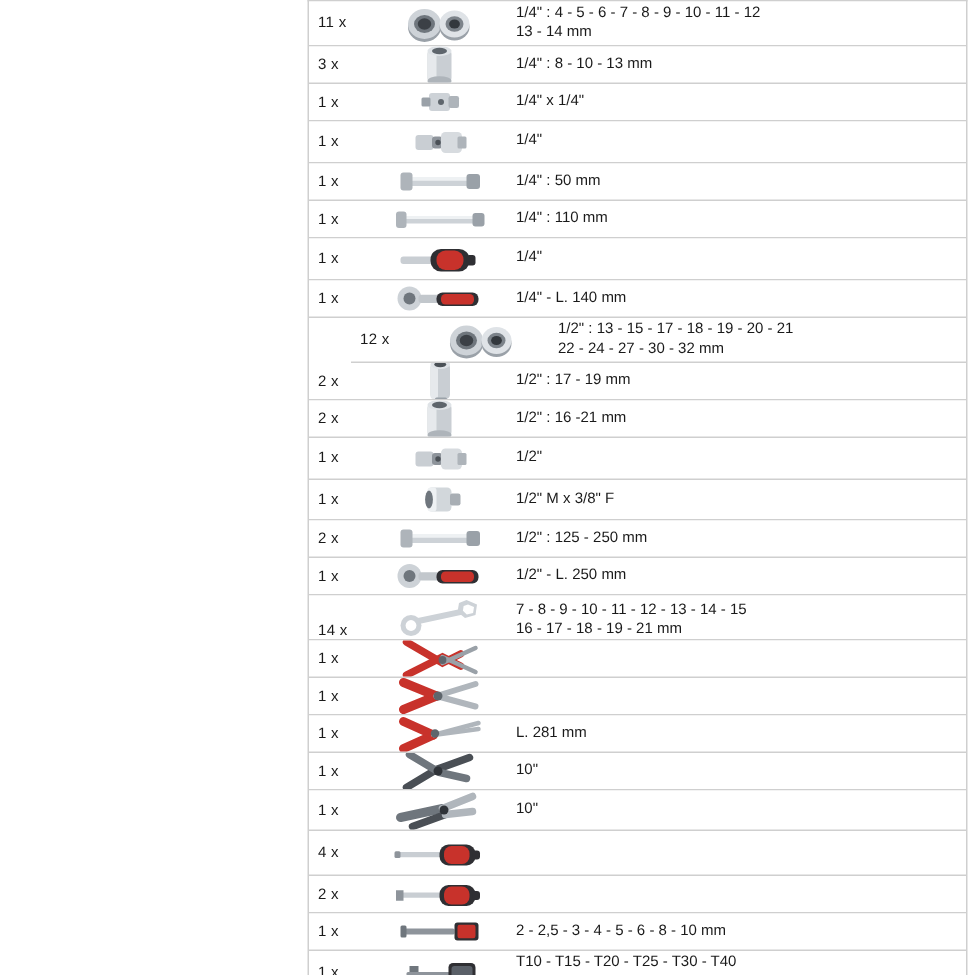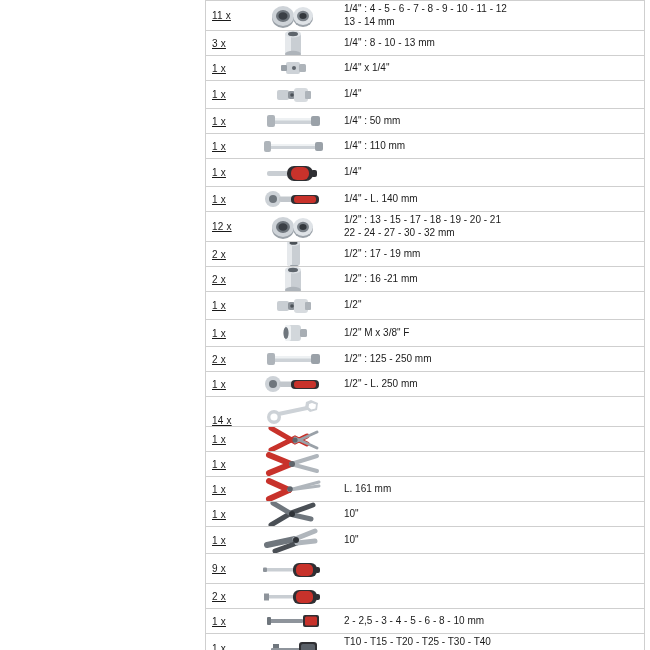--- a/index.html
+++ b/index.html
@@ -40,21 +40,20 @@
   .qty {
     width: 44px;
     flex: 0 0 44px;
     font-size: 10px;
     color: #1a1a1a;
     display: flex;
     align-items: center;
     padding-left: 6px;
     box-sizing: border-box;
     letter-spacing: 0.2px;
-    text-decoration: underline;
   }
   .pic {
     width: 86px;
     flex: 0 0 86px;
     display: flex;
     align-items: center;
     justify-content: center;
     box-sizing: border-box;
     overflow: hidden;
   }
@@ -190,21 +189,21 @@
               <circle cx="12" cy="16" r="8" fill="#cdd2d7"></circle>
               <circle cx="12" cy="16" r="4" fill="#6f767d"></circle>
               <rect x="18" y="13.5" width="14" height="5.5" rx="2" fill="#c2c7cc"></rect>
               <rect x="30" y="12" width="28" height="9" rx="4" fill="#2f2f33"></rect>
               <rect x="33" y="13" width="22" height="7" rx="3" fill="#c8322b"></rect>
             </g>
           </svg>
         </div>
         <div class="desc">1/4" - L. 140 mm</div>
       </div>
-      <div class="row" style="height: 30px;">
+      <div class="row" style="height: 30px; margin-left: 28px;">
         <div class="qty">12 x</div>
         <div class="pic">
           <svg width="64" height="30" viewBox="0 0 64 30">
             <g>
               <ellipse cx="22" cy="17" rx="11" ry="10" fill="#9aa1a8"></ellipse>
               <ellipse cx="22" cy="15" rx="11" ry="10" fill="#ced3d8"></ellipse>
               <ellipse cx="22" cy="15" rx="7" ry="6" fill="#6f767d"></ellipse>
               <ellipse cx="22" cy="15" rx="4.5" ry="3.8" fill="#3b4046"></ellipse>
               <ellipse cx="42" cy="17" rx="10" ry="9" fill="#9aa1a8"></ellipse>
               <ellipse cx="42" cy="15" rx="10" ry="9" fill="#dfe3e7"></ellipse>
@@ -310,20 +309,22 @@
           <svg width="64" height="32" viewBox="0 0 64 32">
             <g>
               <rect x="14" y="15" width="38" height="4" rx="2" fill="#cdd2d7" transform="rotate(-12 32 17)"></rect>
               <circle cx="13" cy="23" r="7" fill="#cdd2d7"></circle>
               <circle cx="13" cy="23" r="3.6" fill="#ffffff"></circle>
               <path d="M50 6 l7 3 -1 7 -7 2 -5 -4 1 -6 z" fill="#cdd2d7"></path>
               <path d="M51 9 l4 1.6 -0.6 4 -4.2 1 -2.6 -2.4 0.5 -3.2 z" fill="#ffffff"></path>
             </g>
           </svg>
         </div>
+        <div class="desc">7 - 8 - 9 - 10 - 11 - 12 - 13 - 14 - 15
+16 - 17 - 18 - 19 - 21 mm</div>
       </div>
       <div class="row" style="height: 25px;">
         <div class="qty">1 x</div>
         <div class="pic">
           <svg width="64" height="34" viewBox="0 0 64 34">
             <g>
               <path d="M10 6 L34 20 L46 14" stroke="#c8322b" stroke-width="5" fill="none" stroke-linecap="round"></path>
               <path d="M10 28 L34 16 L46 22" stroke="#c8322b" stroke-width="5" fill="none" stroke-linecap="round"></path>
               <path d="M34 20 L56 10" stroke="#9aa1a8" stroke-width="3" fill="none" stroke-linecap="round"></path>
               <path d="M34 16 L56 26" stroke="#9aa1a8" stroke-width="3" fill="none" stroke-linecap="round"></path>
@@ -352,21 +353,21 @@
           <svg width="64" height="34" viewBox="0 0 64 34">
             <g>
               <path d="M8 27 L28 18" stroke="#c8322b" stroke-width="6" fill="none" stroke-linecap="round"></path>
               <path d="M8 9 L28 18" stroke="#c8322b" stroke-width="6" fill="none" stroke-linecap="round"></path>
               <path d="M28 18 L58 10" stroke="#b0b6bc" stroke-width="3" fill="none" stroke-linecap="round"></path>
               <path d="M28 18 L58 14" stroke="#b0b6bc" stroke-width="3" fill="none" stroke-linecap="round"></path>
               <circle cx="29" cy="17" r="2.8" fill="#5e656c"></circle>
             </g>
           </svg>
         </div>
-        <div class="desc">L. 161 mm</div>
+        <div class="desc">L. 281 mm</div>
       </div>
       <div class="row" style="height: 25px;">
         <div class="qty">1 x</div>
         <div class="pic">
           <svg width="64" height="34" viewBox="0 0 64 34">
             <g>
               <path d="M10 28 L30 16 L52 8" stroke="#4a4f55" stroke-width="5" fill="none" stroke-linecap="round"></path>
               <path d="M12 6 L32 18 L50 22" stroke="#6f767d" stroke-width="5" fill="none" stroke-linecap="round"></path>
               <circle cx="31" cy="17" r="3" fill="#2f3338"></circle>
             </g>
@@ -383,21 +384,21 @@
               <path d="M14 28 L36 20" stroke="#4a4f55" stroke-width="5" fill="none" stroke-linecap="round"></path>
               <path d="M34 16 L54 8" stroke="#b0b6bc" stroke-width="5" fill="none" stroke-linecap="round"></path>
               <path d="M36 20 L54 18" stroke="#b0b6bc" stroke-width="5" fill="none" stroke-linecap="round"></path>
               <circle cx="35" cy="17" r="3" fill="#2f3338"></circle>
             </g>
           </svg>
         </div>
         <div class="desc">10"</div>
       </div>
       <div class="row" style="height: 30px;">
-        <div class="qty">9 x</div>
+        <div class="qty">4 x</div>
         <div class="pic">
           <svg width="64" height="32" viewBox="0 0 64 32">
             <g>
               <rect x="4" y="15" width="30" height="3.5" rx="1.5" fill="#c9ced3"></rect>
               <rect x="2" y="14.5" width="4" height="4.5" rx="1" fill="#8e949b"></rect>
               <rect x="32" y="10" width="24" height="14" rx="6" fill="#2f2f33"></rect>
               <rect x="35" y="11" width="17" height="12" rx="5" fill="#c8322b"></rect>
               <rect x="54" y="14" width="5" height="6" rx="2" fill="#2f2f33"></rect>
             </g>
           </svg>

